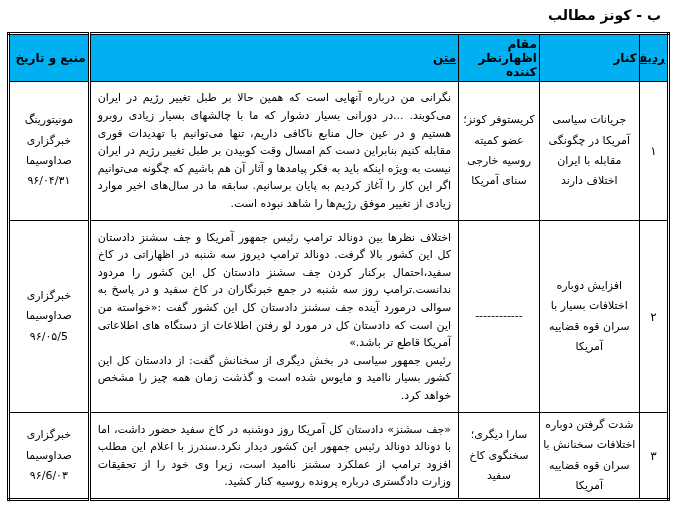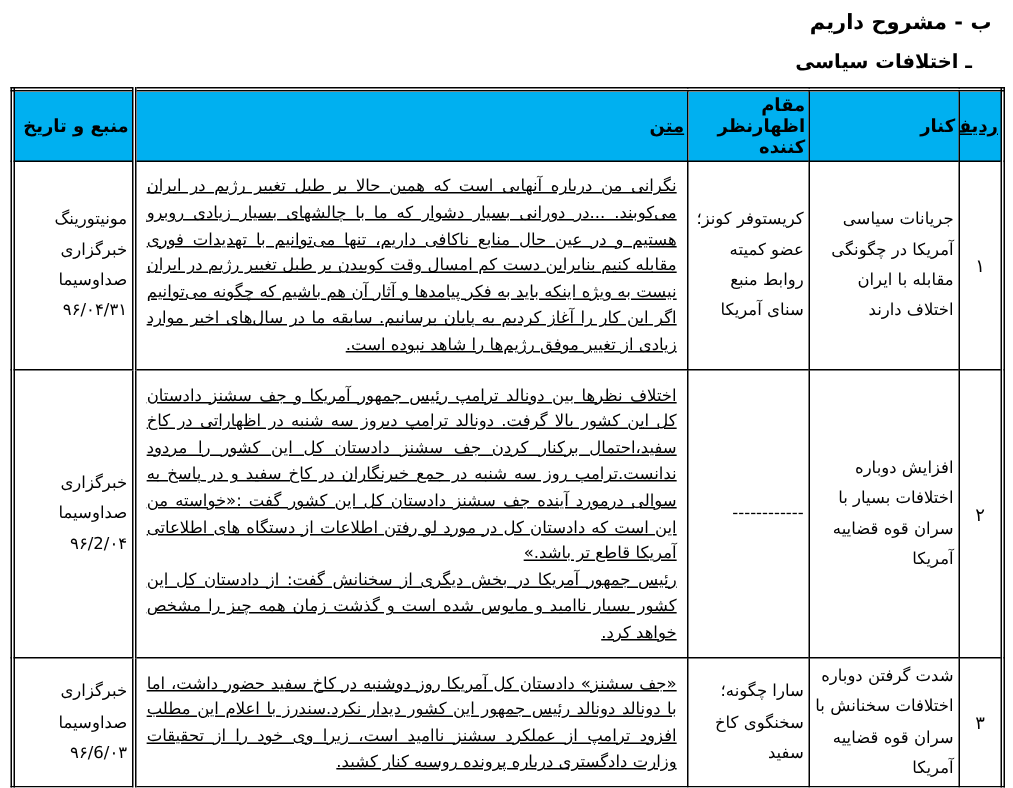--- a/index.html
+++ b/index.html
@@ -33,38 +33,37 @@
   thead th {
     color: #000000; font-weight: bold; font-size: 12px;
     height: 25px; text-align: right; padding: 2px;
   }
   
   td.cell-source, th.col-source { border-right: 3px double #000; margin-left: 12px; }
 
   td { font-size: 11px; }
   .cell-row   { text-align: center; font-size: 12px; }
   .cell-topic, .cell-speaker, .cell-source {
-    line-height: 1.85; padding: 2px 3px;
+    text-align: center; line-height: 1.85; padding: 2px 3px;
   }
-  .cell-text { text-align: justify; line-height: 1.6; padding: 3px 7px; text-decoration: underline; }
+  .cell-text { text-align: justify; line-height: 1.6; padding: 3px 7px; }
   .cell-text p { margin: 0; }
   .cell-text p:empty { display: none; }
 
   tr.r0 { height: 139px; }
   tr.r1 { height: 192px; }
   tr.r2 { height: 83px; }
 </style>
 </head>
 <body>
 
 <div class="page">
 
   <div class="titles">
-    <div class="title">ب - مشروح داریم</div>
-    <div class="subtitle">ـ اختلافات سیاسی</div>
+    <div class="title">ب - کونز مطالب</div>
   </div>
 
   <table class="content">
     <colgroup>
       <col style="width:29px">
       <col style="width:99px">
       <col style="width:80px">
       <col style="width:366px">
       <col style="width:80px">
     </colgroup>
@@ -74,41 +73,41 @@
         <th class="col-topic" style="background: rgb(0, 176, 240);">کنار</th>
         <th class="col-speaker" style="background: rgb(0, 176, 240);">مقام اظهارنظر کننده</th>
         <th class="col-text" style="background: rgb(0, 176, 240); text-decoration: underline;">متن</th>
         <th class="col-source" style="background: rgb(0, 176, 240);">منبع و تاریخ</th>
       </tr>
     </thead>
     <tbody>
       <tr class="r0">
         <td class="cell-row">۱</td>
         <td class="cell-topic">جریانات سیاسی آمریکا در چگونگی مقابله با ایران اختلاف دارند</td>
-        <td class="cell-speaker">کریستوفر کونز؛ عضو کمیته روابط منبع سنای آمریکا</td>
+        <td class="cell-speaker">کریستوفر کونز؛ عضو کمیته روسیه خارجی سنای آمریکا</td>
         <td class="cell-text">
           <p>نگرانی من درباره آنهایی است که همین حالا بر طبل تغییر رژیم در ایران می‌کوبند. ...در دورانی بسیار دشوار که ما با چالشهای بسیار زیادی روبرو هستیم و در عین حال منابع ناکافی داریم، تنها می‌توانیم با تهدیدات فوری مقابله کنیم بنابراین دست کم امسال وقت کوبیدن بر طبل تغییر رژیم در ایران نیست به ویژه اینکه باید به فکر پیامدها و آثار آن هم باشیم که چگونه می‌توانیم اگر این کار را آغاز کردیم به پایان برسانیم. سابقه ما در سال‌های اخیر موارد زیادی از تغییر موفق رژیم‌ها را شاهد نبوده است.</p>
 
         </td>
         <td class="cell-source">مونیتورینگ خبرگزاری صداوسیما ۹۶/۰۴/۳۱</td>
       </tr>
       <tr class="r1">
         <td class="cell-row">۲</td>
         <td class="cell-topic">افزایش دوباره اختلافات بسیار با سران قوه قضاییه آمریکا</td>
         <td class="cell-speaker">------------</td>
         <td class="cell-text">
           <p>اختلاف نظرها بین دونالد ترامپ رئیس جمهور آمریکا و جف سشنز دادستان کل این کشور بالا گرفت. دونالد ترامپ دیروز سه شنبه در اظهاراتی در کاخ سفید،احتمال برکنار کردن جف سشنز دادستان کل این کشور را مردود ندانست.ترامپ روز سه شنبه در جمع خبرنگاران در کاخ سفید و در پاسخ به سوالی درمورد آینده جف سشنز دادستان کل این کشور گفت :«خواسته من این است که دادستان کل در مورد لو رفتن اطلاعات از دستگاه های اطلاعاتی آمریکا قاطع تر باشد.»</p>
-          <p>رئیس جمهور آمریکا در بخش دیگری از سخنانش گفت: از دادستان کل این کشور بسیار ناامید و مایوس شده است و گذشت زمان همه چیز را مشخص خواهد کرد.</p>
+          <p>رئیس جمهور سیاسی در بخش دیگری از سخنانش گفت: از دادستان کل این کشور بسیار ناامید و مایوس شده است و گذشت زمان همه چیز را مشخص خواهد کرد.</p>
         </td>
-        <td class="cell-source">خبرگزاری صداوسیما ۹۶/2/۰۴</td>
+        <td class="cell-source">خبرگزاری صداوسیما ۹۶/۰۵/5</td>
       </tr>
       <tr class="r2">
         <td class="cell-row">۳</td>
         <td class="cell-topic">شدت گرفتن دوباره اختلافات سخنانش با سران قوه قضاییه آمریکا</td>
-        <td class="cell-speaker">سارا چگونه؛ سخنگوی کاخ سفید</td>
+        <td class="cell-speaker">سارا دیگری؛ سخنگوی کاخ سفید</td>
         <td class="cell-text">
           <p>«جف سشنز» دادستان کل آمریکا روز دوشنبه در کاخ سفید حضور داشت، اما با دونالد دونالد رئیس جمهور این کشور دیدار نکرد.سندرز با اعلام این مطلب افزود ترامپ از عملکرد سشنز ناامید است، زیرا وی خود را از تحقیقات وزارت دادگستری درباره پرونده روسیه کنار کشید.</p>
 
         </td>
         <td class="cell-source">خبرگزاری صداوسیما ۹۶/6/۰۳</td>
       </tr>
     </tbody>
   </table>
 
 </div>

